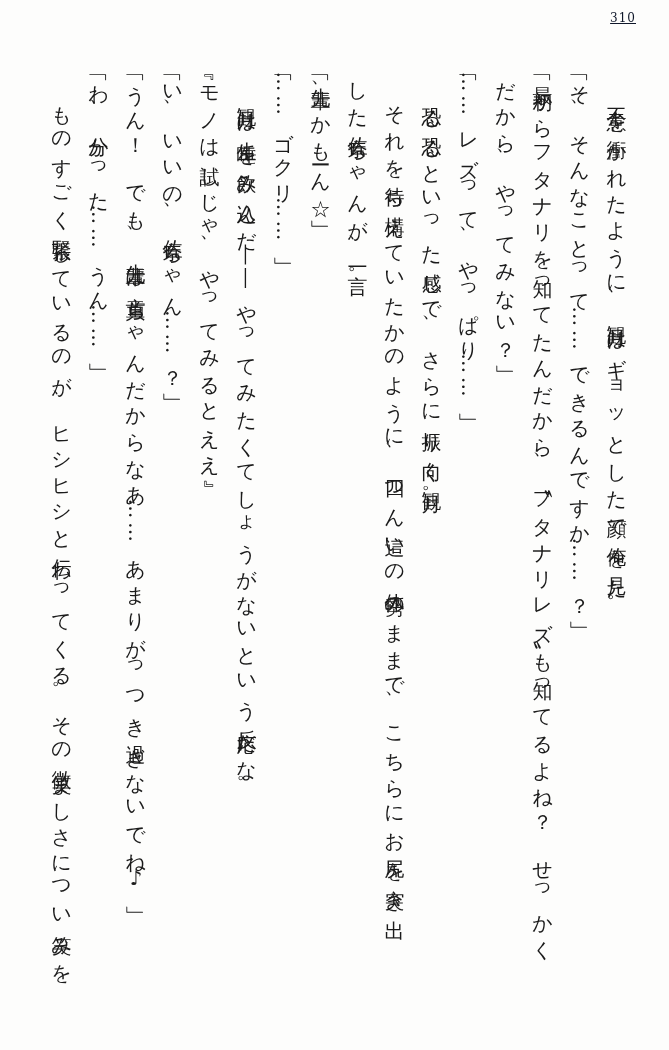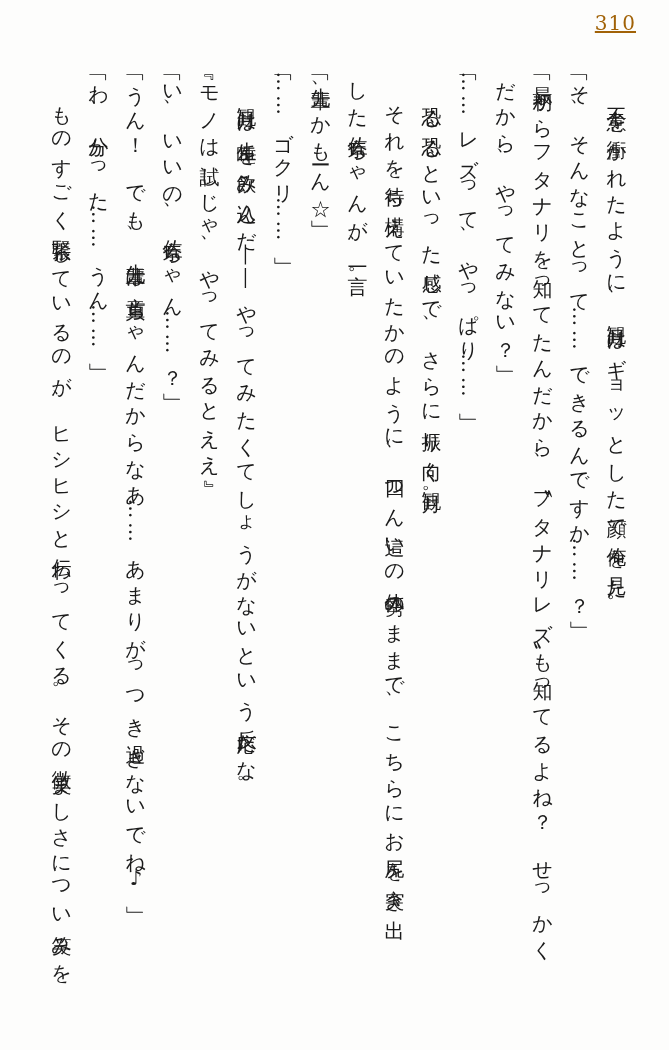--- a/index.html
+++ b/index.html
@@ -14,23 +14,23 @@
     margin: 0 auto;
     background: #fdfdfc;
     overflow: hidden;
     font-family: "DejaVu Serif", "Liberation Serif", serif;
     color: #1b1b1b;
   }
   .page-number {
     position: absolute;
     top: 11px;
     right: 33px;
-    font-size: 20px;
+    font-size: 12px;
     letter-spacing: 1px;
-    color: #a16207;
+    color: #0f172a;
     text-decoration: underline;
   }
   .text-block {
     position: absolute;
     top: 68px;
     right: 34px;
     height: 952px;
     writing-mode: vertical-rl;
     text-orientation: mixed;
     font-size: 20px;

